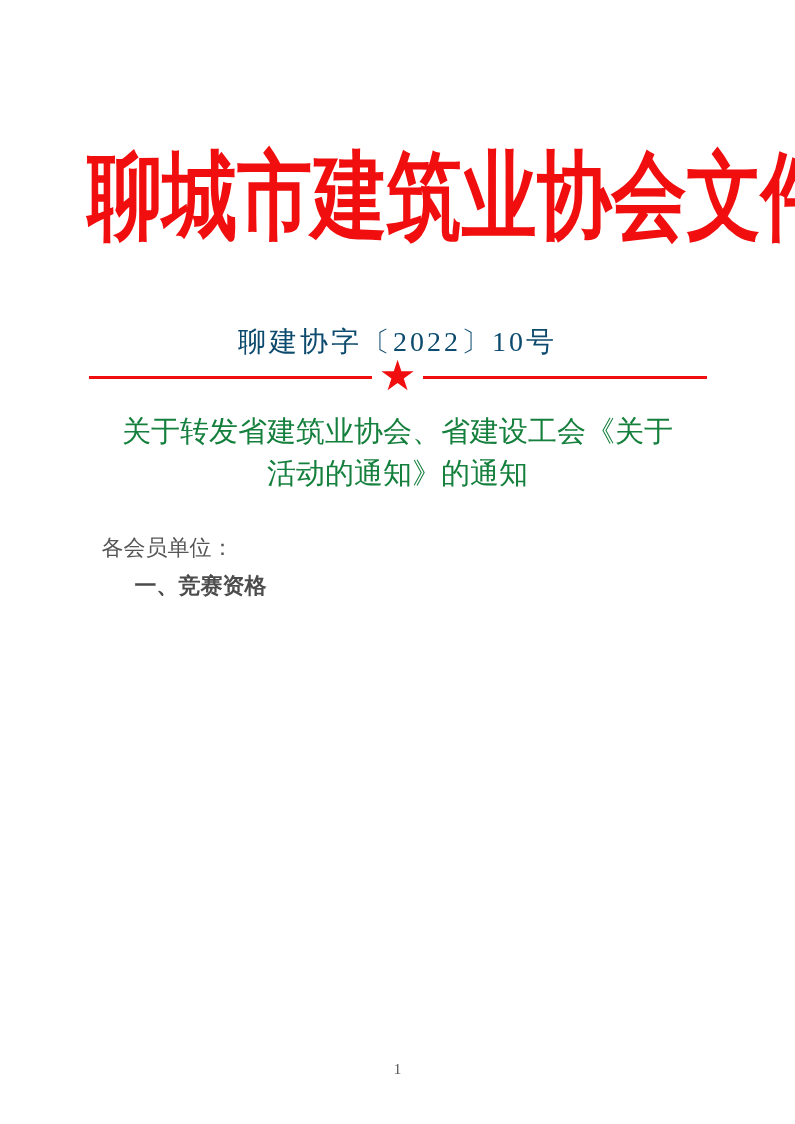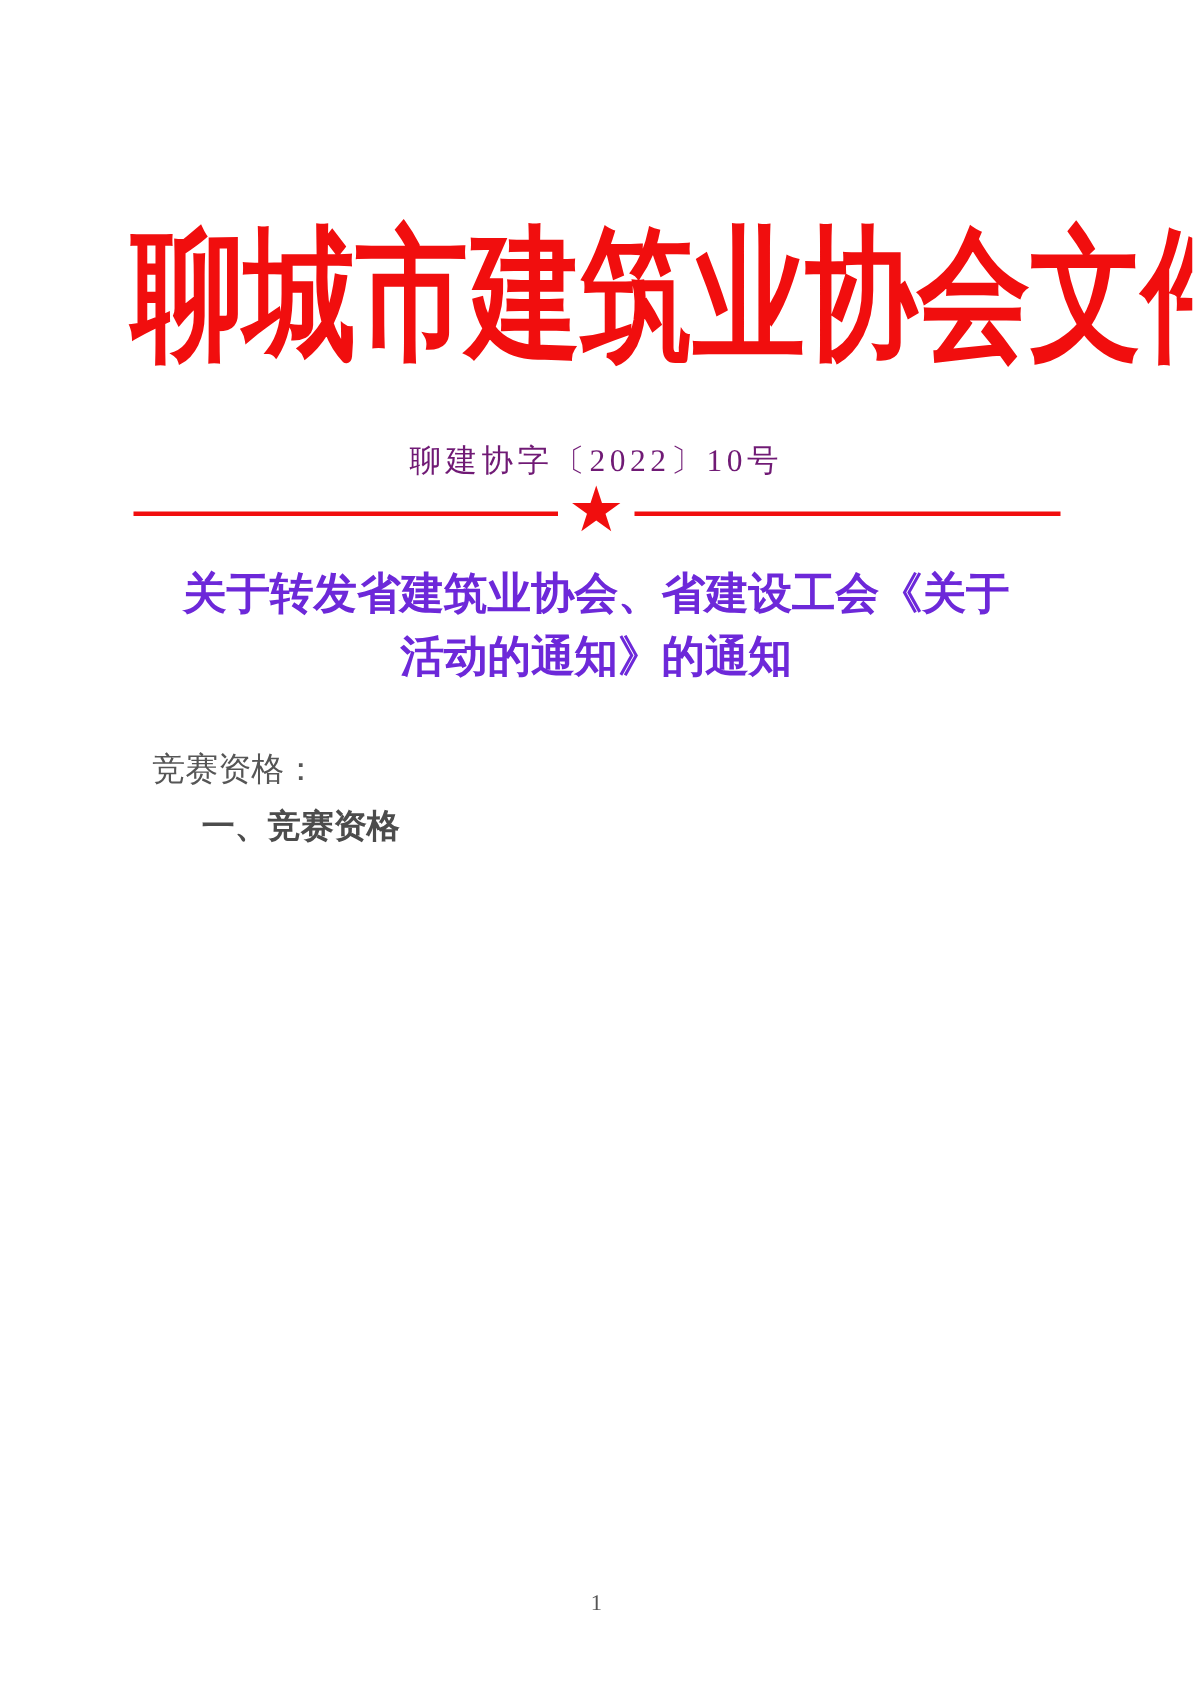--- a/index.html
+++ b/index.html
@@ -23,25 +23,25 @@
     font-size: 96px;
     line-height: 1.06;
     font-weight: 700;
     white-space: nowrap;
     transform: scaleX(0.78);
     transform-origin: 50% 50%;
     font-family: "Liberation Serif", "DejaVu Serif", serif;
   }
   
   .doc-number {
-    margin-top: 47px;
+    margin-top: 82px;
     text-align: center;
-    font-size: 21px;
+    font-size: 28px;
     line-height: 24px;
-    color: #701a75;
+    color: #0c4a6e;
     letter-spacing: 3px;
   }
   
   .divider {
     width: 618px;
     height: 36px;
     margin: 6px auto 0 auto;
     display: flex;
     align-items: center;
   }
@@ -55,24 +55,24 @@
     font-size: 42px;
     line-height: 36px;
     margin: 0 7px;
     transform: translateY(-2px);
   }
   
   .doc-title {
     margin-top: 14px;
     text-align: center;
     font-family: "Liberation Sans", "DejaVu Sans", sans-serif;
-    font-weight: bold;
+    font-weight: normal;
     font-size: 29px;
     line-height: 42px;
-    color: #6d28d9;
+    color: #15803d;
   }
   
   .body-text {
     width: 592px;
     margin: 34px auto 0 auto;
     font-size: 22px;
     line-height: 40px;
     color: #565656;
     text-align: justify;
   }
@@ -117,19 +117,19 @@
     <span class="star">★</span>
     <span class="line"></span>
   </div>
 
   <div class="doc-title">
     <div>关于转发省建筑业协会、省建设工会《关于</div>
     <div>活动的通知》的通知</div>
   </div>
 
   <div class="body-text">
-    <p class="salutation">竞赛资格：</p>
+    <p class="salutation">各会员单位：</p>
     <p class="section-heading">一、竞赛资格</p>
   </div>
 
   <div class="page-number">1</div>
 
 </div>
 
 </body></html>

